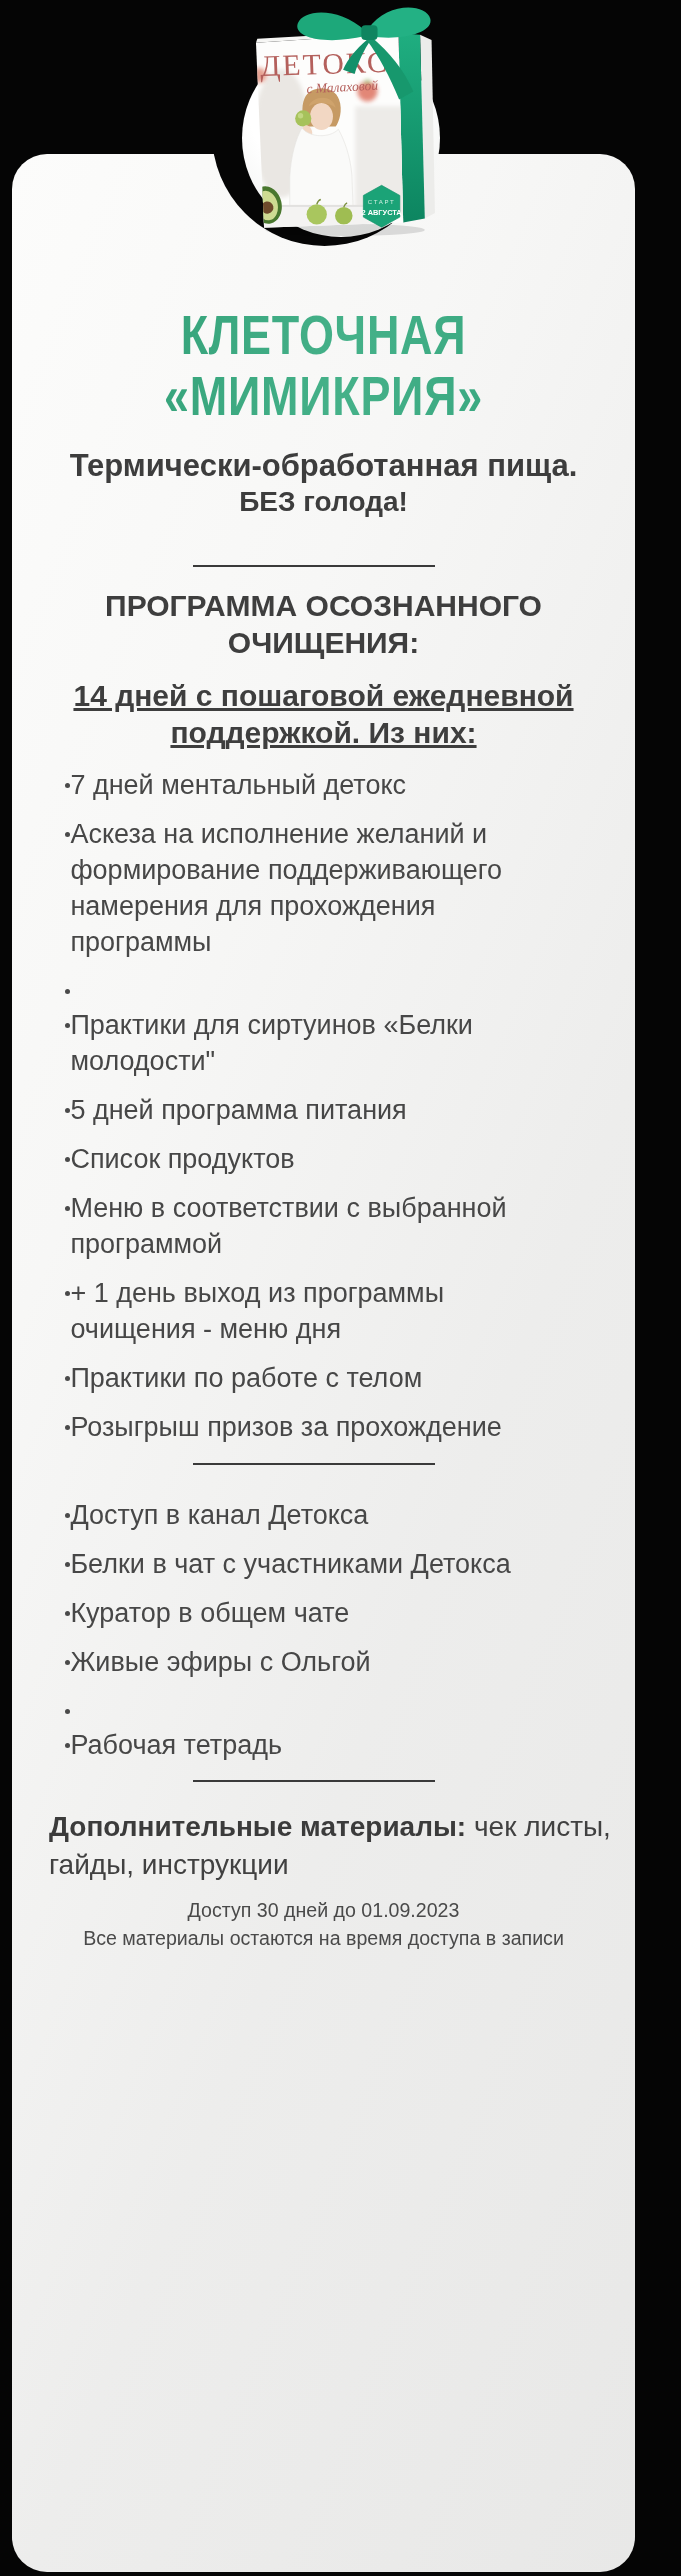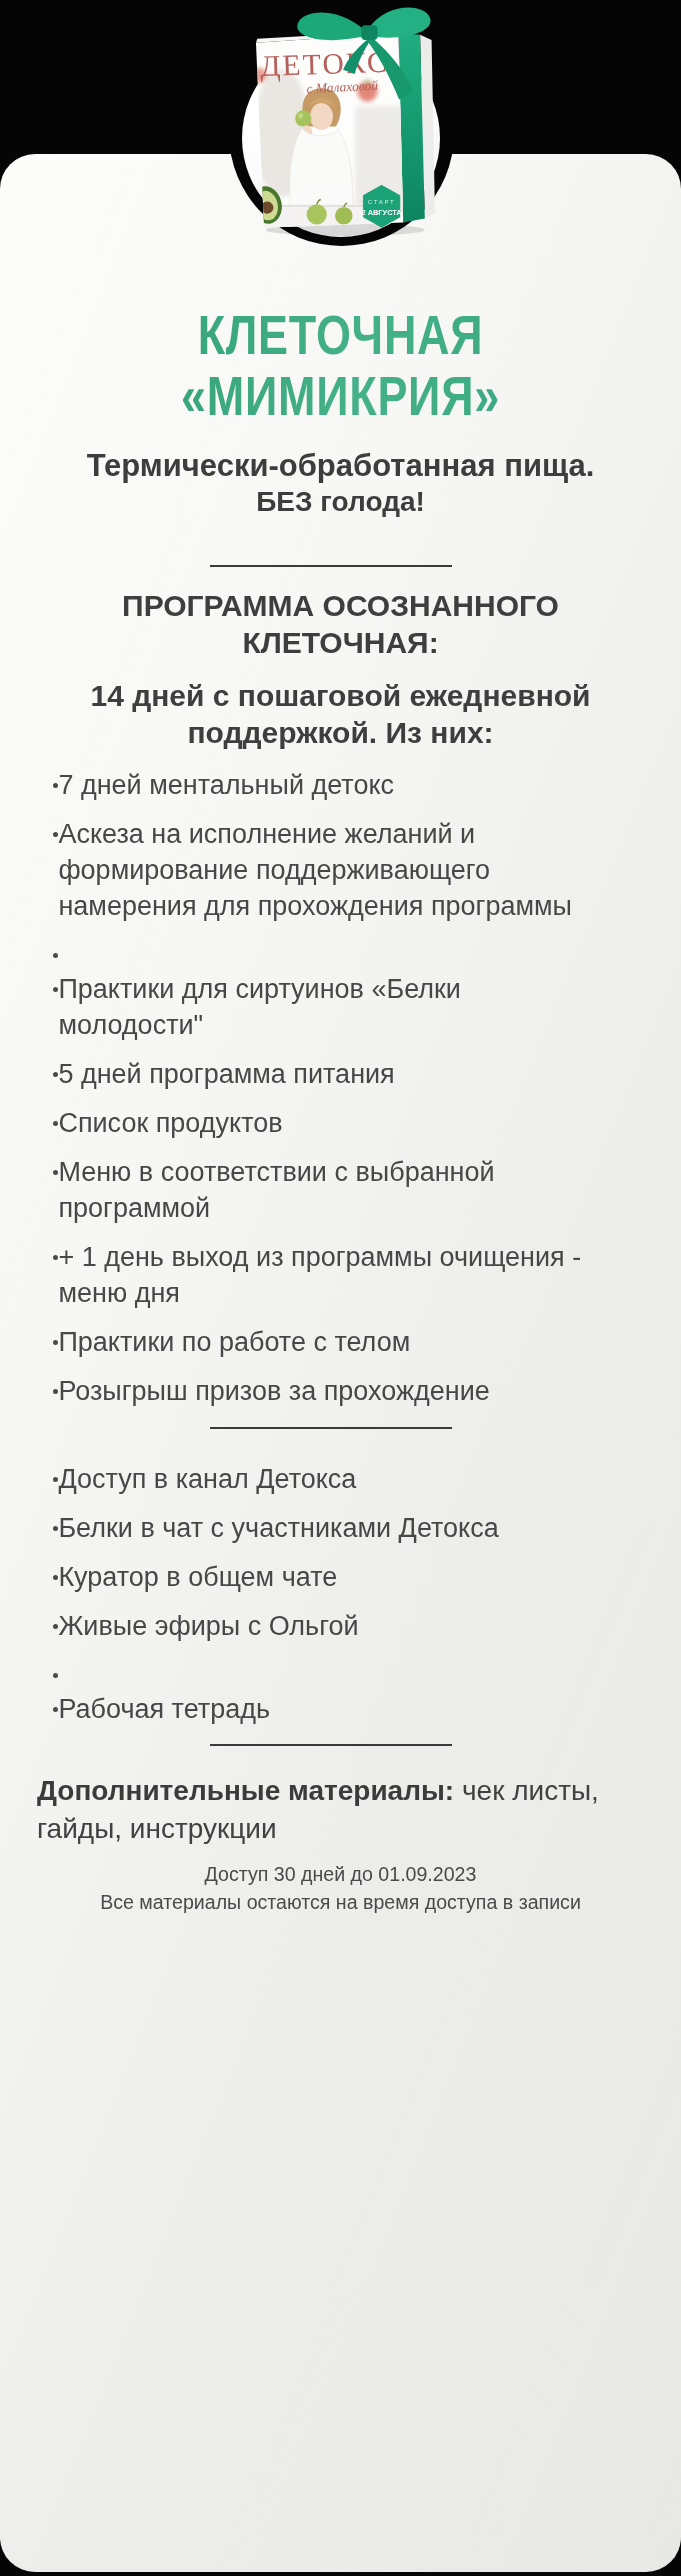--- a/index.html
+++ b/index.html
@@ -1,19 +1,19 @@
 <!DOCTYPE html>
 <html style="font-size:10.8px"><head>
 <meta charset="utf-8">
 <style>
   html,body{margin:0;padding:0;background:#050505;}
   .page{position:relative;width:681px;height:2576px;background:#050505;overflow:hidden;
         font-family:"Liberation Sans","DejaVu Sans",sans-serif;}
   
-  .card{position:absolute;left:0;top:154px;width:681px;height:2418px;border-radius:35px;
+  .card{position:absolute;left:12px;top:154px;width:623px;height:2418px;border-radius:35px;
         background:linear-gradient(112deg,#fcfcfb 0%,#f7f7f6 30%,#ededec 62%,#e8e8e7 100%);
         overflow:hidden;}
   .notch{position:absolute;top:-133px;left:50%;margin-left:-112px;width:225px;height:225px;
          border-radius:50%;background:#050505;}
   
   .hero{position:absolute;top:0;left:0;width:100%;height:291px;z-index:5;}
   .hero-circle{position:absolute;top:39px;left:50%;margin-left:-99px;width:198px;height:198px;
                border-radius:50%;
                background:radial-gradient(circle at 45% 32%,#ffffff 48%,#f3f4f3 78%,#e7eae8 100%);}
   .book-svg{position:absolute;top:5.4px;left:237px;width:223px;height:233px;}
@@ -24,21 +24,21 @@
          background:linear-gradient(100deg,#2e9c73 10%,#45b189 55%,#33a37b 95%);
          -webkit-background-clip:text;background-clip:text;color:transparent;}
   .title span{display:block;}
   .subtitle{margin:51px 0 0;text-align:center;font-weight:bold;color:#3d3d3d;}
   .subtitle .s1{display:block;font-size:31px;line-height:35px;margin-top:25px;}
   .subtitle .s2{display:block;font-size:28px;line-height:37px;}
   .divider{width:242px;height:2px;background:#3a3a3a;margin:45px auto 0;position:relative;left:-9.5px;}
   .divider.d2{margin-top:18px;}
   .divider.d3{margin-top:17px;}
   .program-heading{margin:20px 27px 0;text-align:center;font-weight:bold;font-size:30px;line-height:37px;color:#3e3e3e;}
-  .program-sub{margin:16px 41px 16px;text-align:center;font-weight:bold;font-size:30px;line-height:37px;color:#3e3e3e;}
+  .program-sub{margin:16px 41px 16px;text-align:center;font-weight:bold;font-size:30px;line-height:37px;color:#3e3e3e;text-decoration:underline;}
   ul.bullets{list-style:none;margin:13px 0 0;padding:0;}
   ul.bullets.second{margin-top:32px;}
   ul.bullets li{display:flex;align-items:flex-start;padding:0 99px 0 53px;margin-bottom:13px;
                 font-size:27px;line-height:36px;color:#474747;}
   .dot{flex:0 0 5.4px;width:5.4px;height:5.4px;border-radius:50%;background:#4a4a4a;margin:15.6px 0 0 0;}
   .li-text{}
   .extras{margin:26px 20px 0 37px;text-align:left;font-size:28px;line-height:38px;color:#414141;}
   .extras b{color:#3b3b3b;}
   .footnotes{margin:12px 0 0;text-align:center;font-size:19.6px;line-height:28px;color:#4a4a4a;}
   .footnotes span{display:block;}
@@ -57,21 +57,21 @@
         <span>«МИМИКРИЯ»</span>
       </h1>
 
       <p class="subtitle">
         <span class="s1">Термически-обработанная пища.</span>
         <span class="s2">БЕЗ голода!</span>
       </p>
 
       <div class="divider"></div>
 
-      <h2 class="program-heading">ПРОГРАММА ОСОЗНАННОГО КЛЕТОЧНАЯ:</h2>
+      <h2 class="program-heading">ПРОГРАММА ОСОЗНАННОГО ОЧИЩЕНИЯ:</h2>
       <h3 class="program-sub">14 дней с пошаговой ежедневной поддержкой. Из них:</h3>
 
       <ul class="bullets">
         <li>
             <span class="dot"></span>
             <span class="li-text">7 дней ментальный детокс</span>
           </li>
         <li>
             <span class="dot"></span>
             <span class="li-text">Аскеза на исполнение желаний и формирование поддерживающего намерения для прохождения программы</span>

